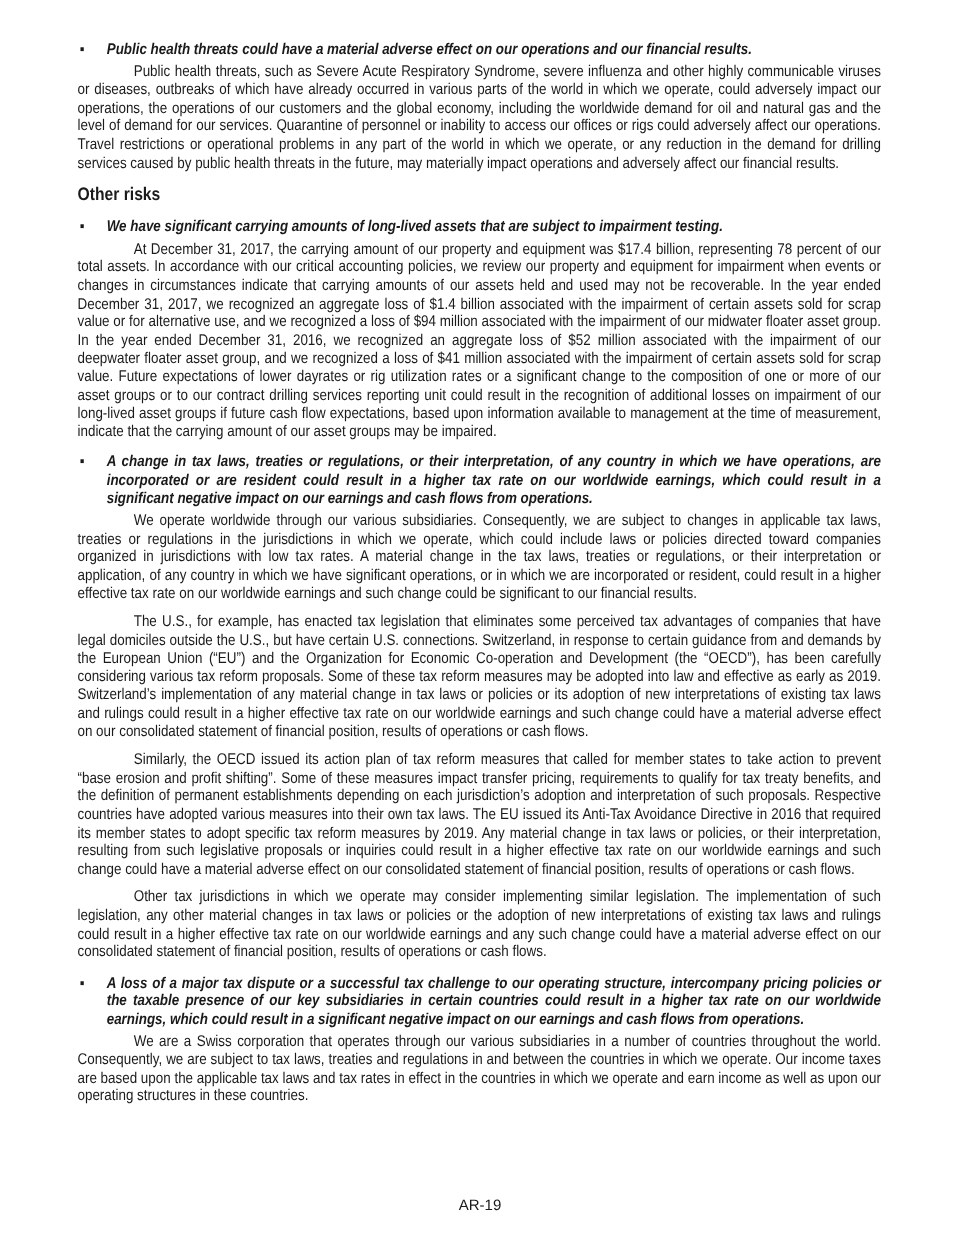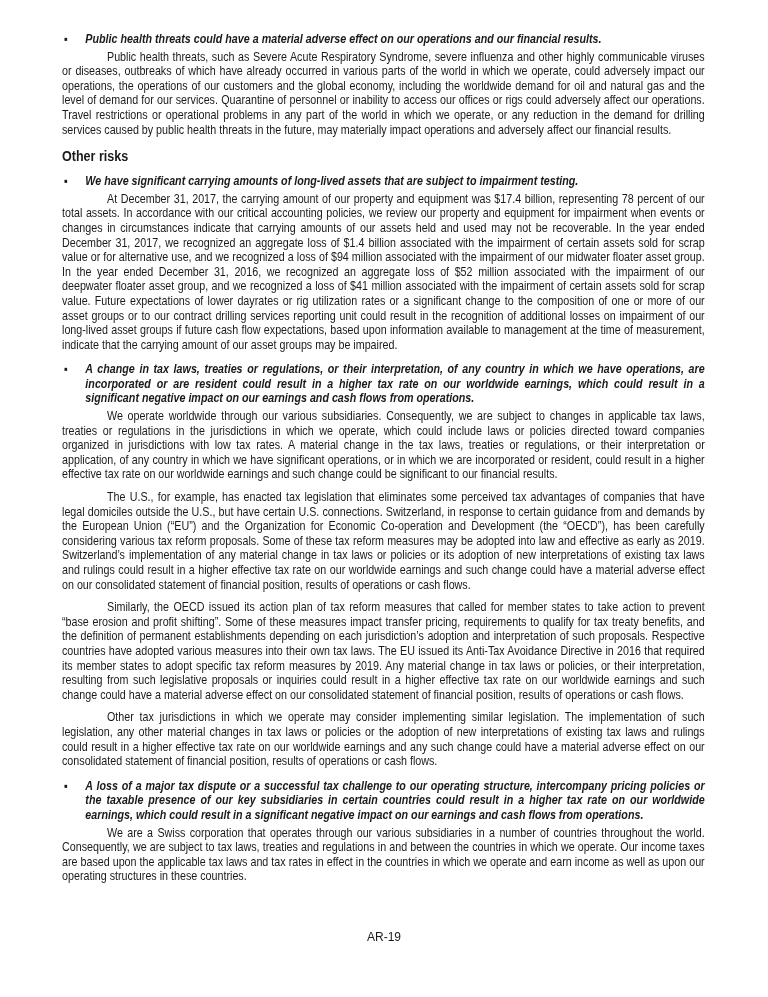--- a/index.html
+++ b/index.html
@@ -35,21 +35,21 @@
     text-align: justify;
   }
   .block { margin-bottom: 10px; }
   .section-title {
     font-weight: bold;
     font-size: 14.5px;
     line-height: 18px;
     margin: 10px 0 9px 0;
   }
   .footer {
-    position: absolute; left: 0; top: 930px; width: 768px;
+    position: absolute; left: 0; top: 957px; width: 768px;
     text-align: center;
     font-family: "Liberation Sans", sans-serif;
     font-size: 12px;
     color: #1a1a1a;
   }
 </style>
 </head>
 <body>
 
 <div class="page">

